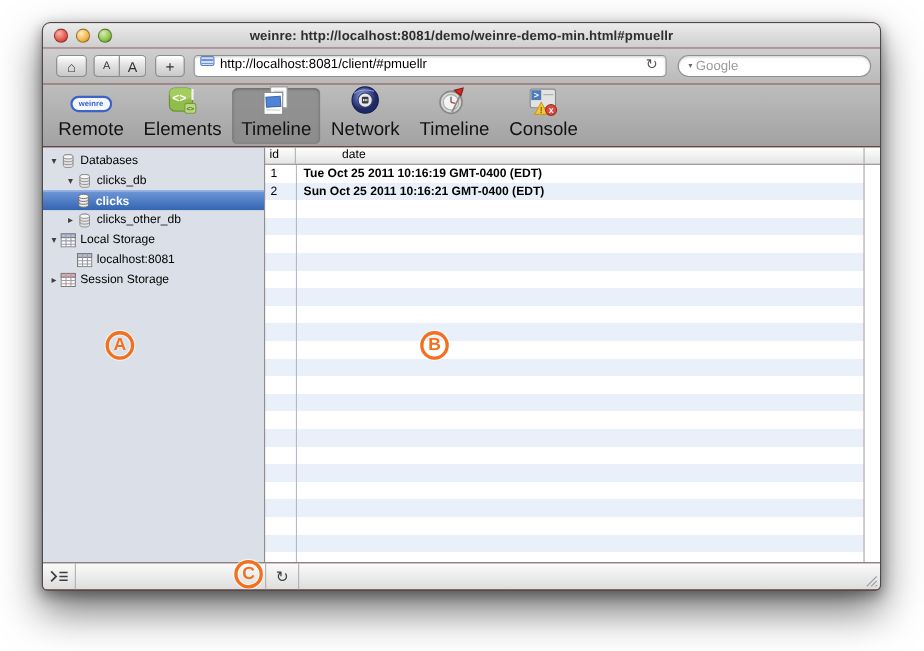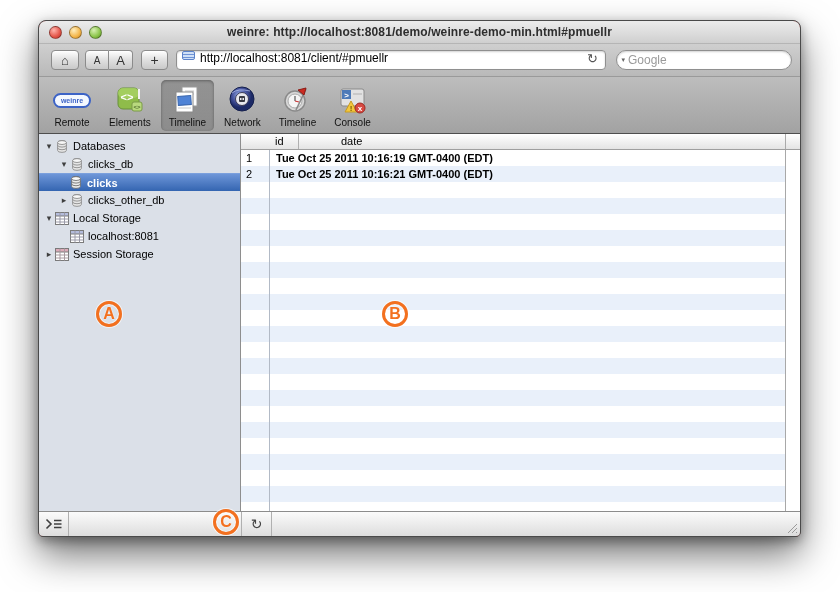--- a/index.html
+++ b/index.html
@@ -54,21 +54,20 @@
   .favicon { width:13px; height:9px; border:1px solid #5b82c9; border-radius:2px;
     background:repeating-linear-gradient(#cfe0f7 0 2px,#6f93d6 2px 3px); flex:0 0 13px; }
   .url-input { flex:1; border:none; outline:none; font-size:12px; color:#000;
     margin-left:5px; background:transparent; font-family:"Liberation Sans",sans-serif; }
   .reload-glyph { font-size:13px; color:#555; padding:0 2px; }
   .search-field {
     width:176px; margin-left:10px; height:20px; background:#fff;
     border:1px solid #8f8f8f; border-radius:10px;
     display:flex; align-items:center; padding:0 8px;
     box-shadow:inset 0 1px 2px rgba(0,0,0,0.18);
-    justify-content:flex-end;
   }
   .search-input { flex:1; border:none; outline:none; font-size:12px; background:transparent;
     margin-left:3px; color:#333; font-family:"Liberation Sans",sans-serif; }
   .search-input::placeholder { color:#9a9a9a; }
   .mag-caret { font-size:7px; color:#666; margin-left:1px; }
 
   
   .inspector-toolbar {
     height:57px; flex:0 0 57px;
     background:linear-gradient(#bdbdbd,#a2a2a2);
@@ -77,21 +76,21 @@
   }
   .tool-item {
     display:flex; flex-direction:column; align-items:center; justify-content:flex-end;
     padding:2px 8px 3px; border-radius:5px; min-width:52px;
   }
   .tool-item.active {
     background:linear-gradient(rgba(0,0,0,0.22),rgba(0,0,0,0.14));
     box-shadow:inset 0 1px 3px rgba(0,0,0,0.35);
   }
   .tool-icon { height:32px; display:flex; align-items:center; justify-content:center; }
-  .tool-label { font-size:10px; color:#111; margin-top:1px; }
+  .tool-label { font-size:17px; color:#111; margin-top:1px; }
   .weinre-badge { width:38px; height:15px; border:2px solid #3c63c6; border-radius:8px;
     background:#f4f8ff; color:#3c63c6; font-size:7px; font-weight:700;
     display:flex; align-items:center; justify-content:center; }
 
   
   .content { flex:1; display:flex; min-height:0; }
 
   .sidebar {
     flex:0 0 202px; width:202px; background:#dbe0e8;
     border-right:1px solid #8e8e8e; padding-top:3px; overflow:hidden;
@@ -107,21 +106,21 @@
     border-top:1px solid #7ba0dd;
   }
   .tree-row.selected .tree-label { color:#fff; font-weight:700; }
 
   .main { flex:1; display:flex; flex-direction:column; min-width:0; }
   .grid-header {
     height:16px; flex:0 0 16px; display:flex;
     background:linear-gradient(#ffffff,#e4e4e4);
     border-bottom:1px solid #9f9f9f; font-size:11px; color:#000;
   }
-  .gh-id { width:28px; flex:0 0 28px; padding-left:4px; border-right:1px solid #b0b0b0; line-height:15px;margin-left:30px; }
+  .gh-id { width:28px; flex:0 0 28px; padding-left:4px; border-right:1px solid #b0b0b0; line-height:15px; }
   .gh-date { flex:1; padding-left:6px; line-height:15px;margin-left:36px; }
   .gh-corner { width:15px; flex:0 0 15px; border-left:1px solid #aaa; }
   .grid-body { flex:1; display:flex; min-height:0; }
   .rows-area {
     flex:1; position:relative;
     background:repeating-linear-gradient(to bottom,#ffffff 0 16px,#e9f0fa 16px 32px);
   }
   .col-sep { position:absolute; left:28px; top:0; bottom:0; width:1px; background:#b2bac6; }
   .data-row { position:absolute; left:0; right:0; height:16px; display:flex; font-size:11px; color:#000; }
   .data-row.r0 { top:0; } .data-row.r1 { top:16px; }
@@ -401,21 +400,21 @@
         </div>
         <div class="grid-body">
           <div class="rows-area">
             <div class="col-sep"></div>
             <div class="data-row r0">
               <div class="cell-id">1</div>
               <div class="cell-date">Tue Oct 25 2011 10:16:19 GMT-0400 (EDT)</div>
             </div>
             <div class="data-row r1">
               <div class="cell-id">2</div>
-              <div class="cell-date">Tue Oct 25 2011 10:16:21 GMT-0400 (EDT)</div>
+              <div class="cell-date">Sun Oct 25 2011 10:16:21 GMT-0400 (EDT)</div>
             </div>
           </div>
           <div class="scroll-track"></div>
         </div>
       </div>
     </div>
 
     <div class="statusbar">
       <div class="sb-console">
         <svg width="18" height="12" viewBox="0 0 18 12">

